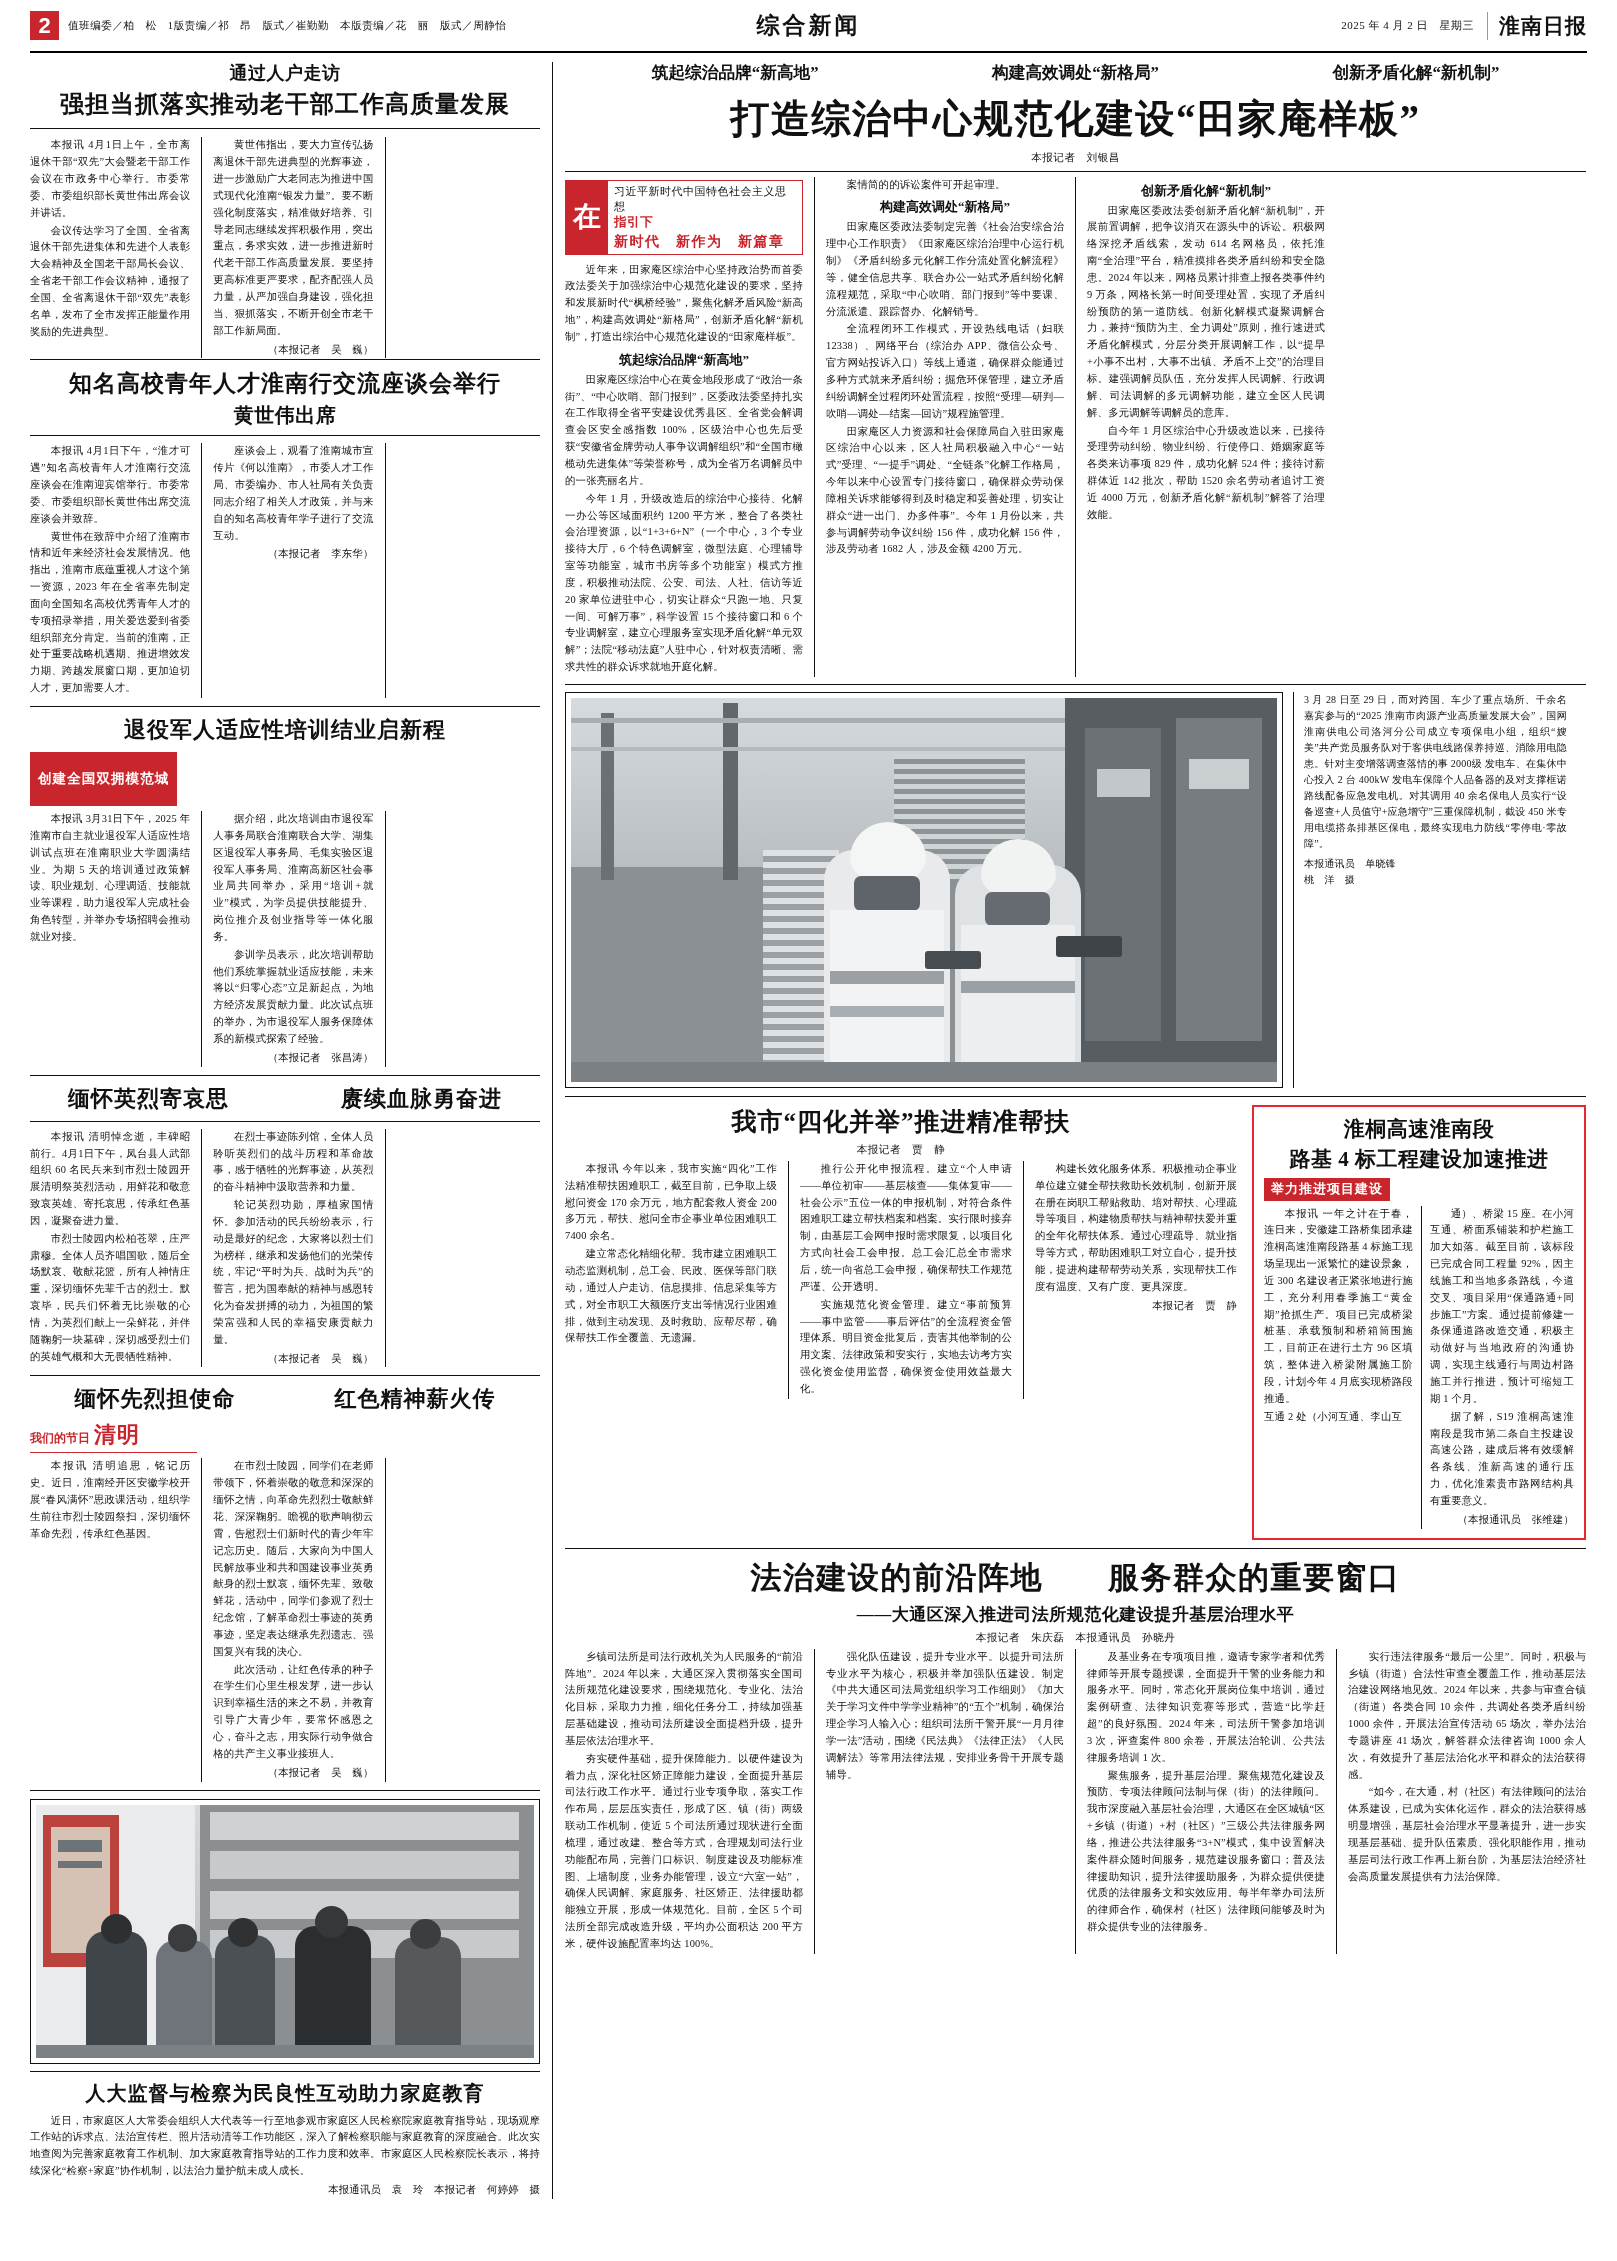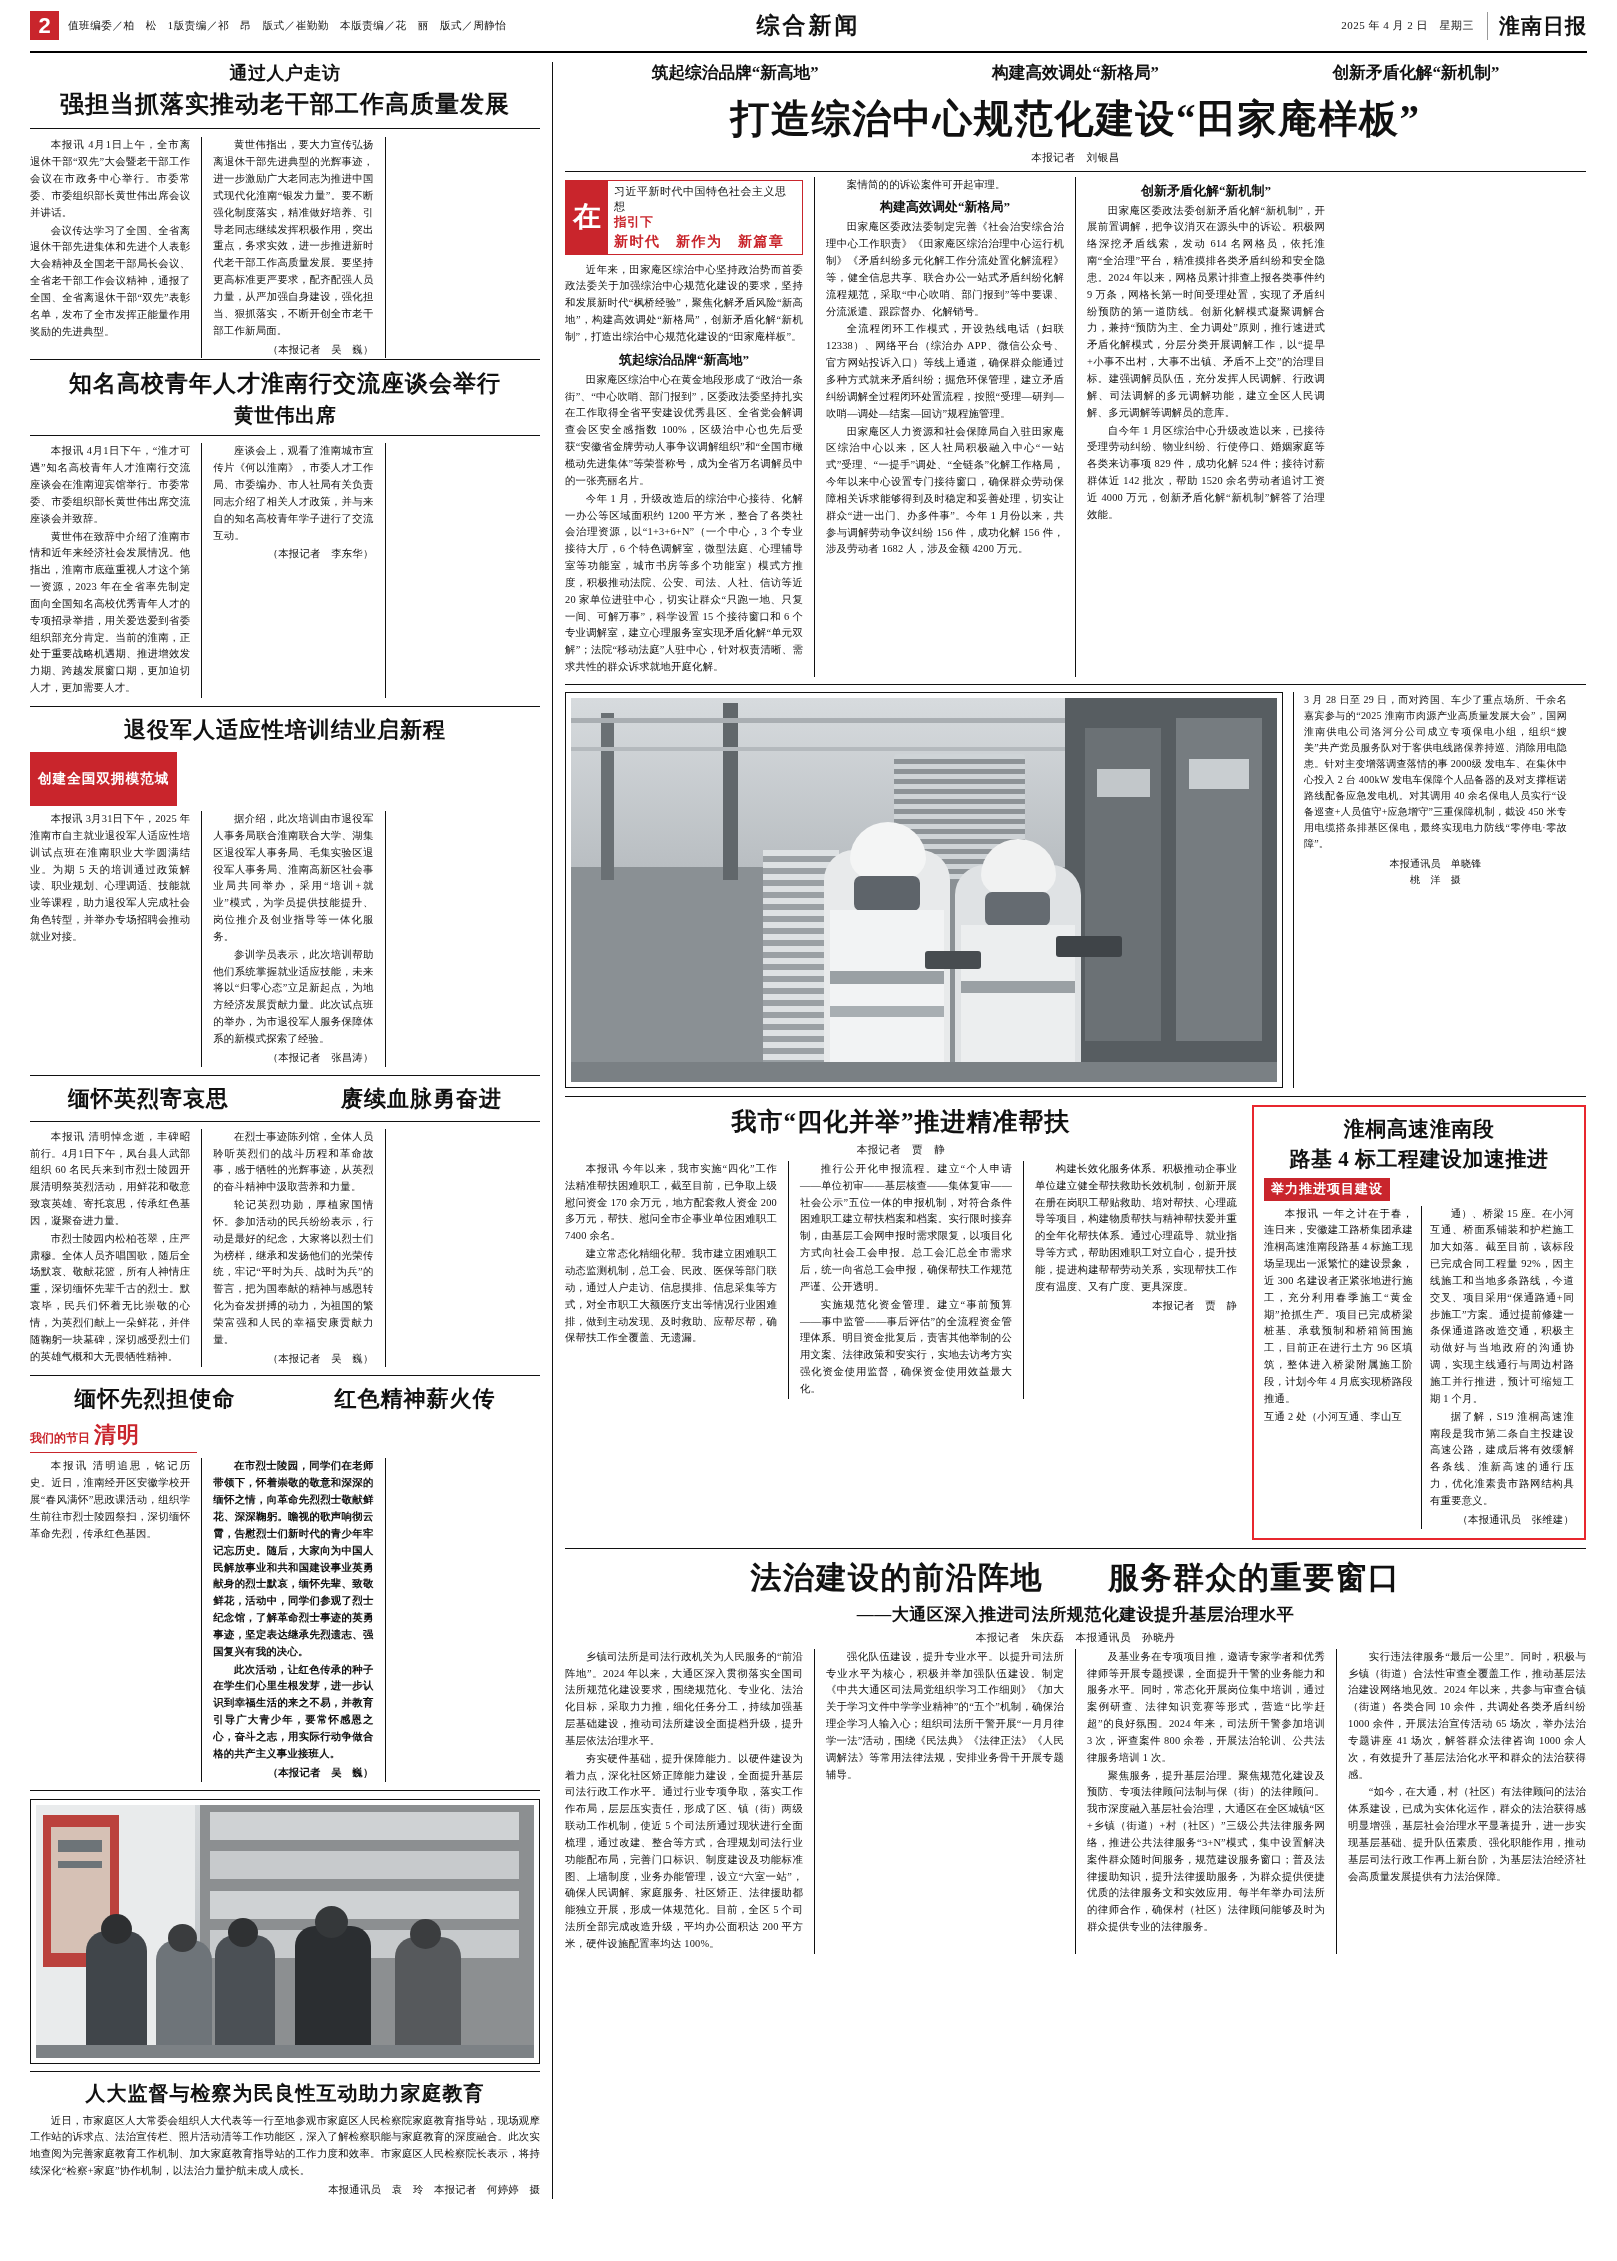--- a/index.html
+++ b/index.html
@@ -77,21 +77,21 @@
   .zai-r2 { font-size:14px; font-weight:bold; color:#c9252c; letter-spacing:1.5px; margin-top:2px; }
 
   
   .photo-frame { border:1px solid #111; padding:5px; background:#fff; }
   .photo {
     position:relative; width:100%; overflow:hidden; background:#9aa0a4;
   }
   .photo.p1 { height:384px; }
   .photo.p2 { height:253px; }
   .cap { font-size:10px; line-height:1.6; text-align:justify; letter-spacing:0.2px; }
-  .cap .sig2 { text-align:center; display:block; }
+  .cap .sig2 { text-align:left; display:block; }
 
   
   .red-article { border:2.5px solid #e8272e; padding:9px 10px; }
   .red-tag {
     display:inline-block; background:#c9252c; color:#fff; font-weight:bold;
     font-size:13px; padding:2.5px 7px; letter-spacing:1px; margin:4px 0 5px;
     font-family:"Liberation Sans", sans-serif;
   }
 
   
@@ -220,21 +220,21 @@
           <div class="festival">
             <span class="small">我们的节日</span>
             <span class="big">清明</span>
           </div>
         </div>
         <div class="cols">
           <div class="body-text" style="width:162px;">
             <p>本报讯 清明追思，铭记历史。近日，淮南经开区安徽学校开展“春风满怀”思政课活动，组织学生前往市烈士陵园祭扫，深切缅怀革命先烈，传承红色基因。</p>
           </div>
           <div class="vrule"></div>
-          <div class="body-text" style="width:162px;font-weight:bold;">
+          <div class="body-text" style="width:162px;">
             <p>在市烈士陵园，同学们在老师带领下，怀着崇敬的敬意和深深的缅怀之情，向革命先烈烈士敬献鲜花、深深鞠躬。瞻视的歌声响彻云霄，告慰烈士们新时代的青少年牢记忘历史。随后，大家向为中国人民解放事业和共和国建设事业英勇献身的烈士默哀，缅怀先辈、致敬鲜花，活动中，同学们参观了烈士纪念馆，了解革命烈士事迹的英勇事迹，坚定表达继承先烈遗志、强国复兴有我的决心。</p>
             <p>此次活动，让红色传承的种子在学生们心里生根发芽，进一步认识到幸福生活的来之不易，并教育引导广大青少年，要常怀感恩之心，奋斗之志，用实际行动争做合格的共产主义事业接班人。</p>
             <div class="sig">（本报记者　吴　巍）</div>
           </div>
           <div class="vrule"></div>
           <div style="width:145px;"></div>
         </div>
       </div>
 
       <div class="hrule"></div>

